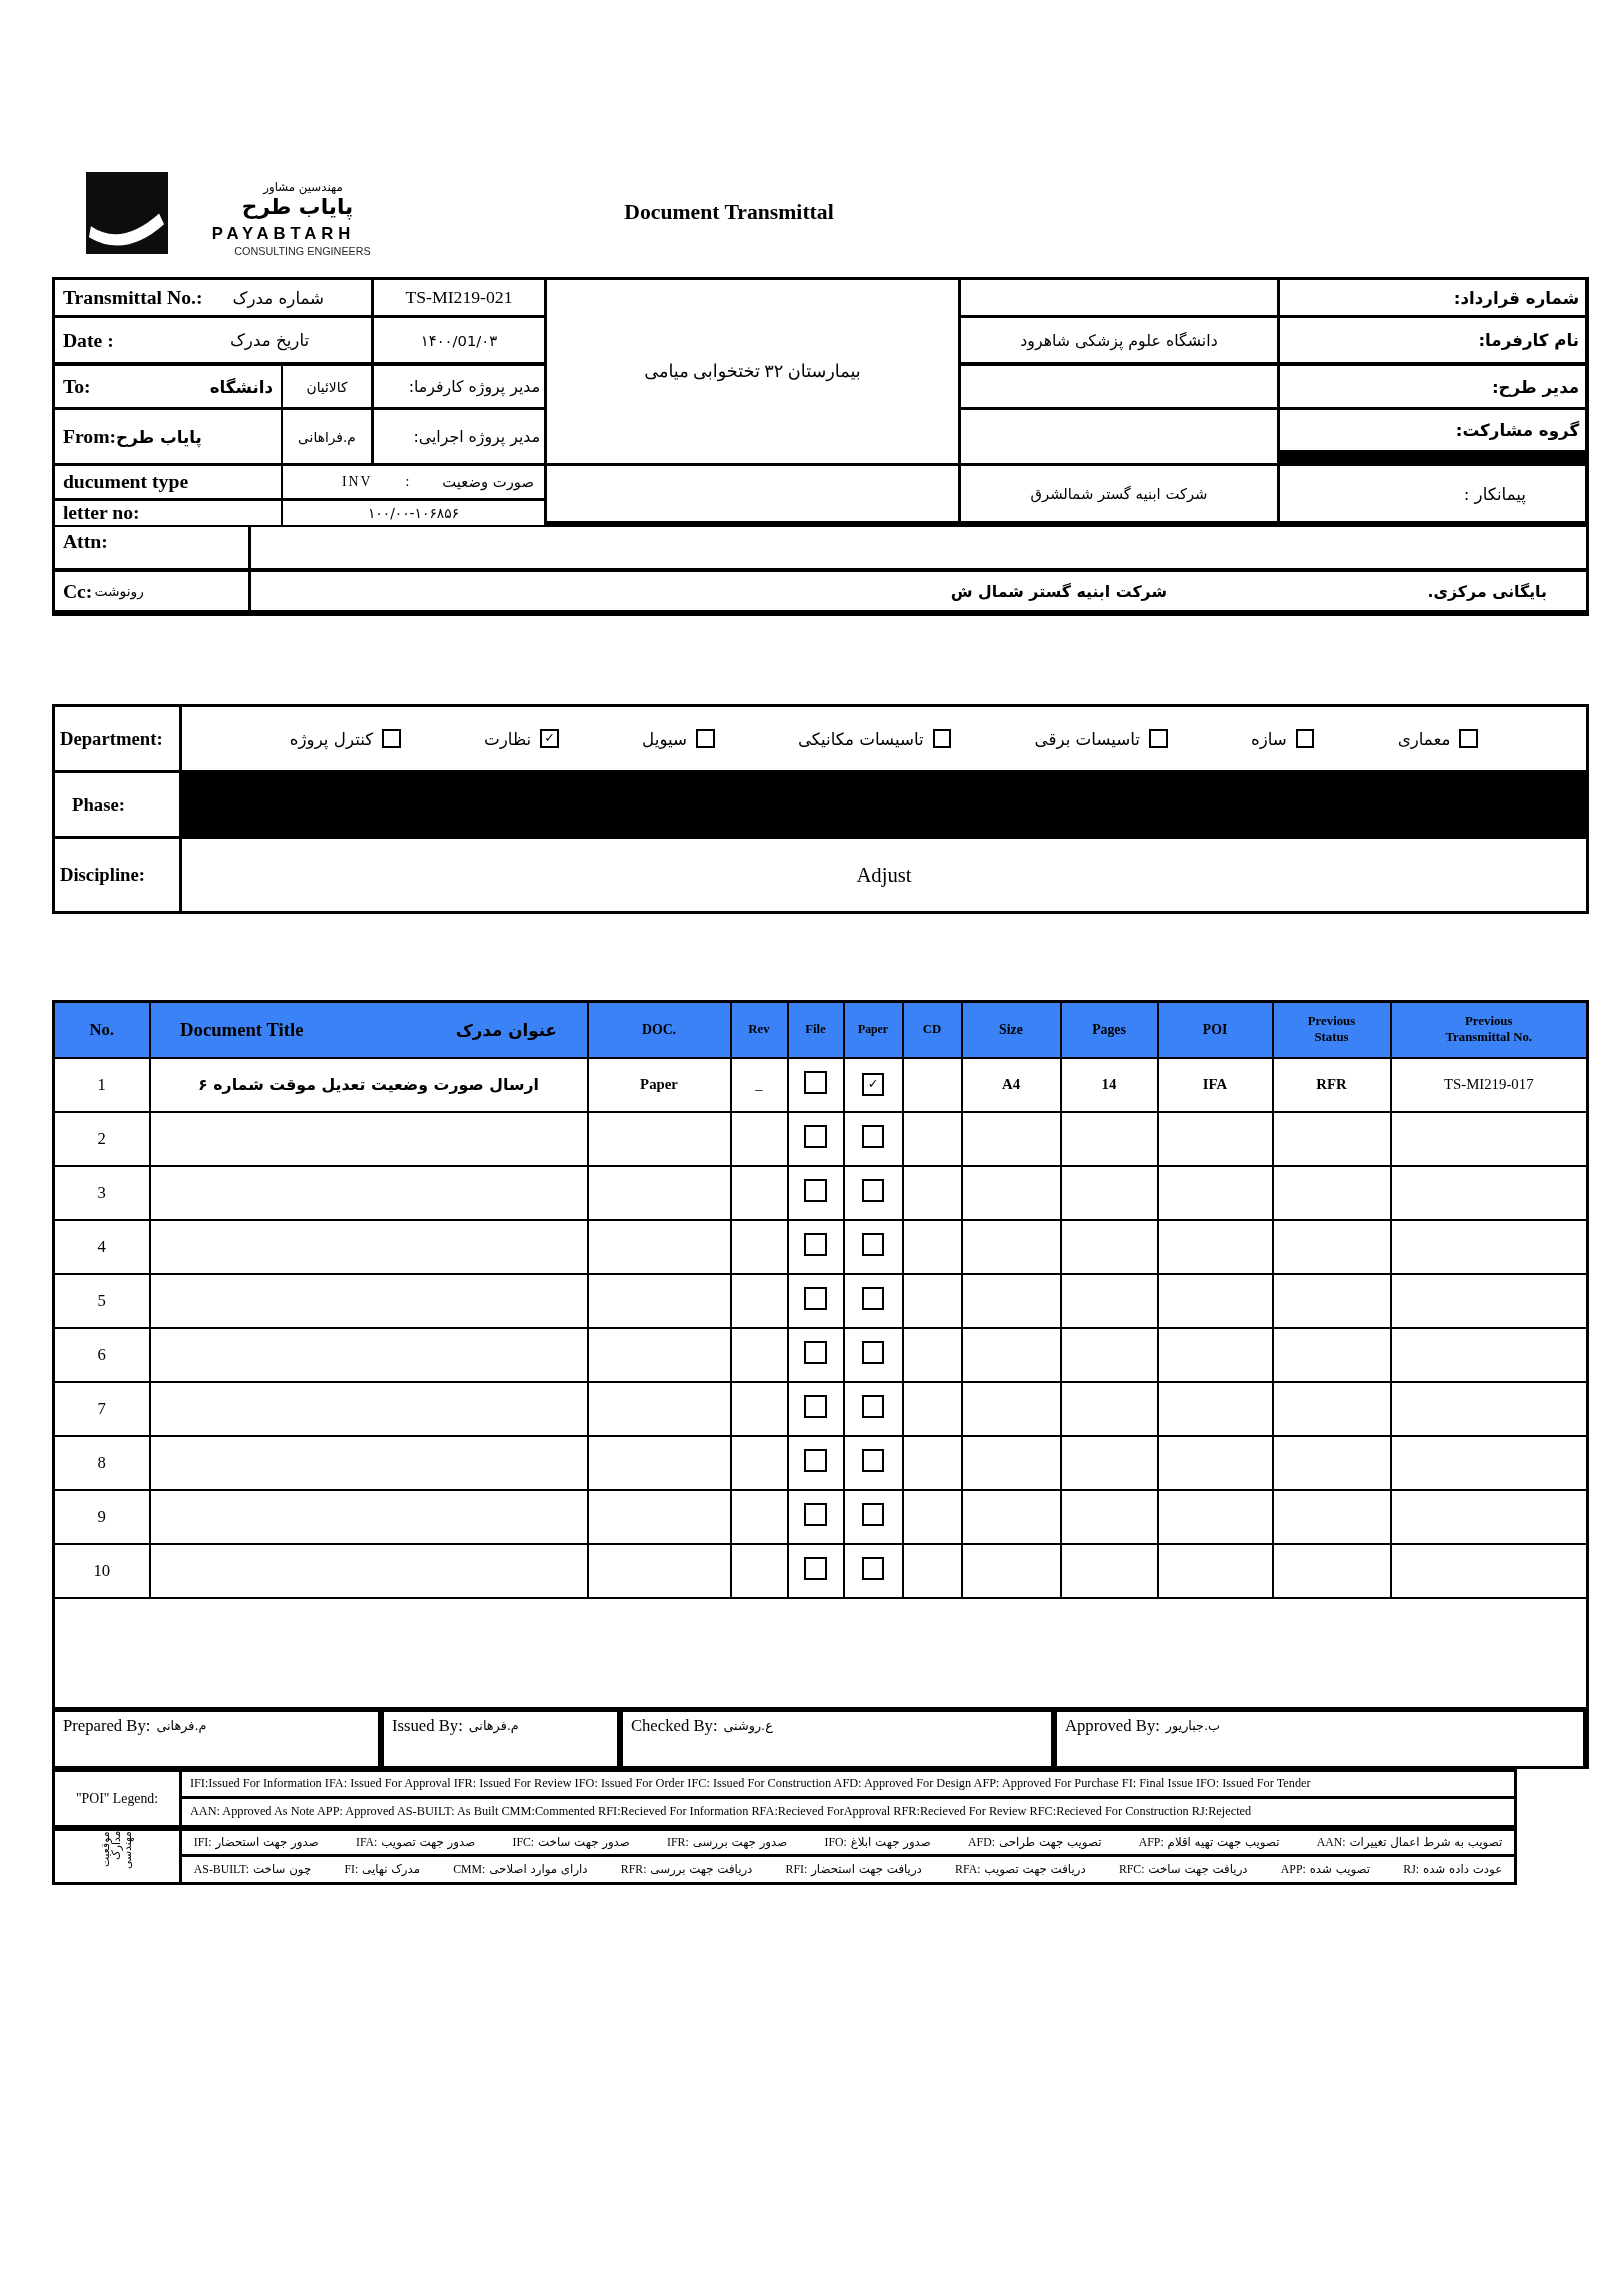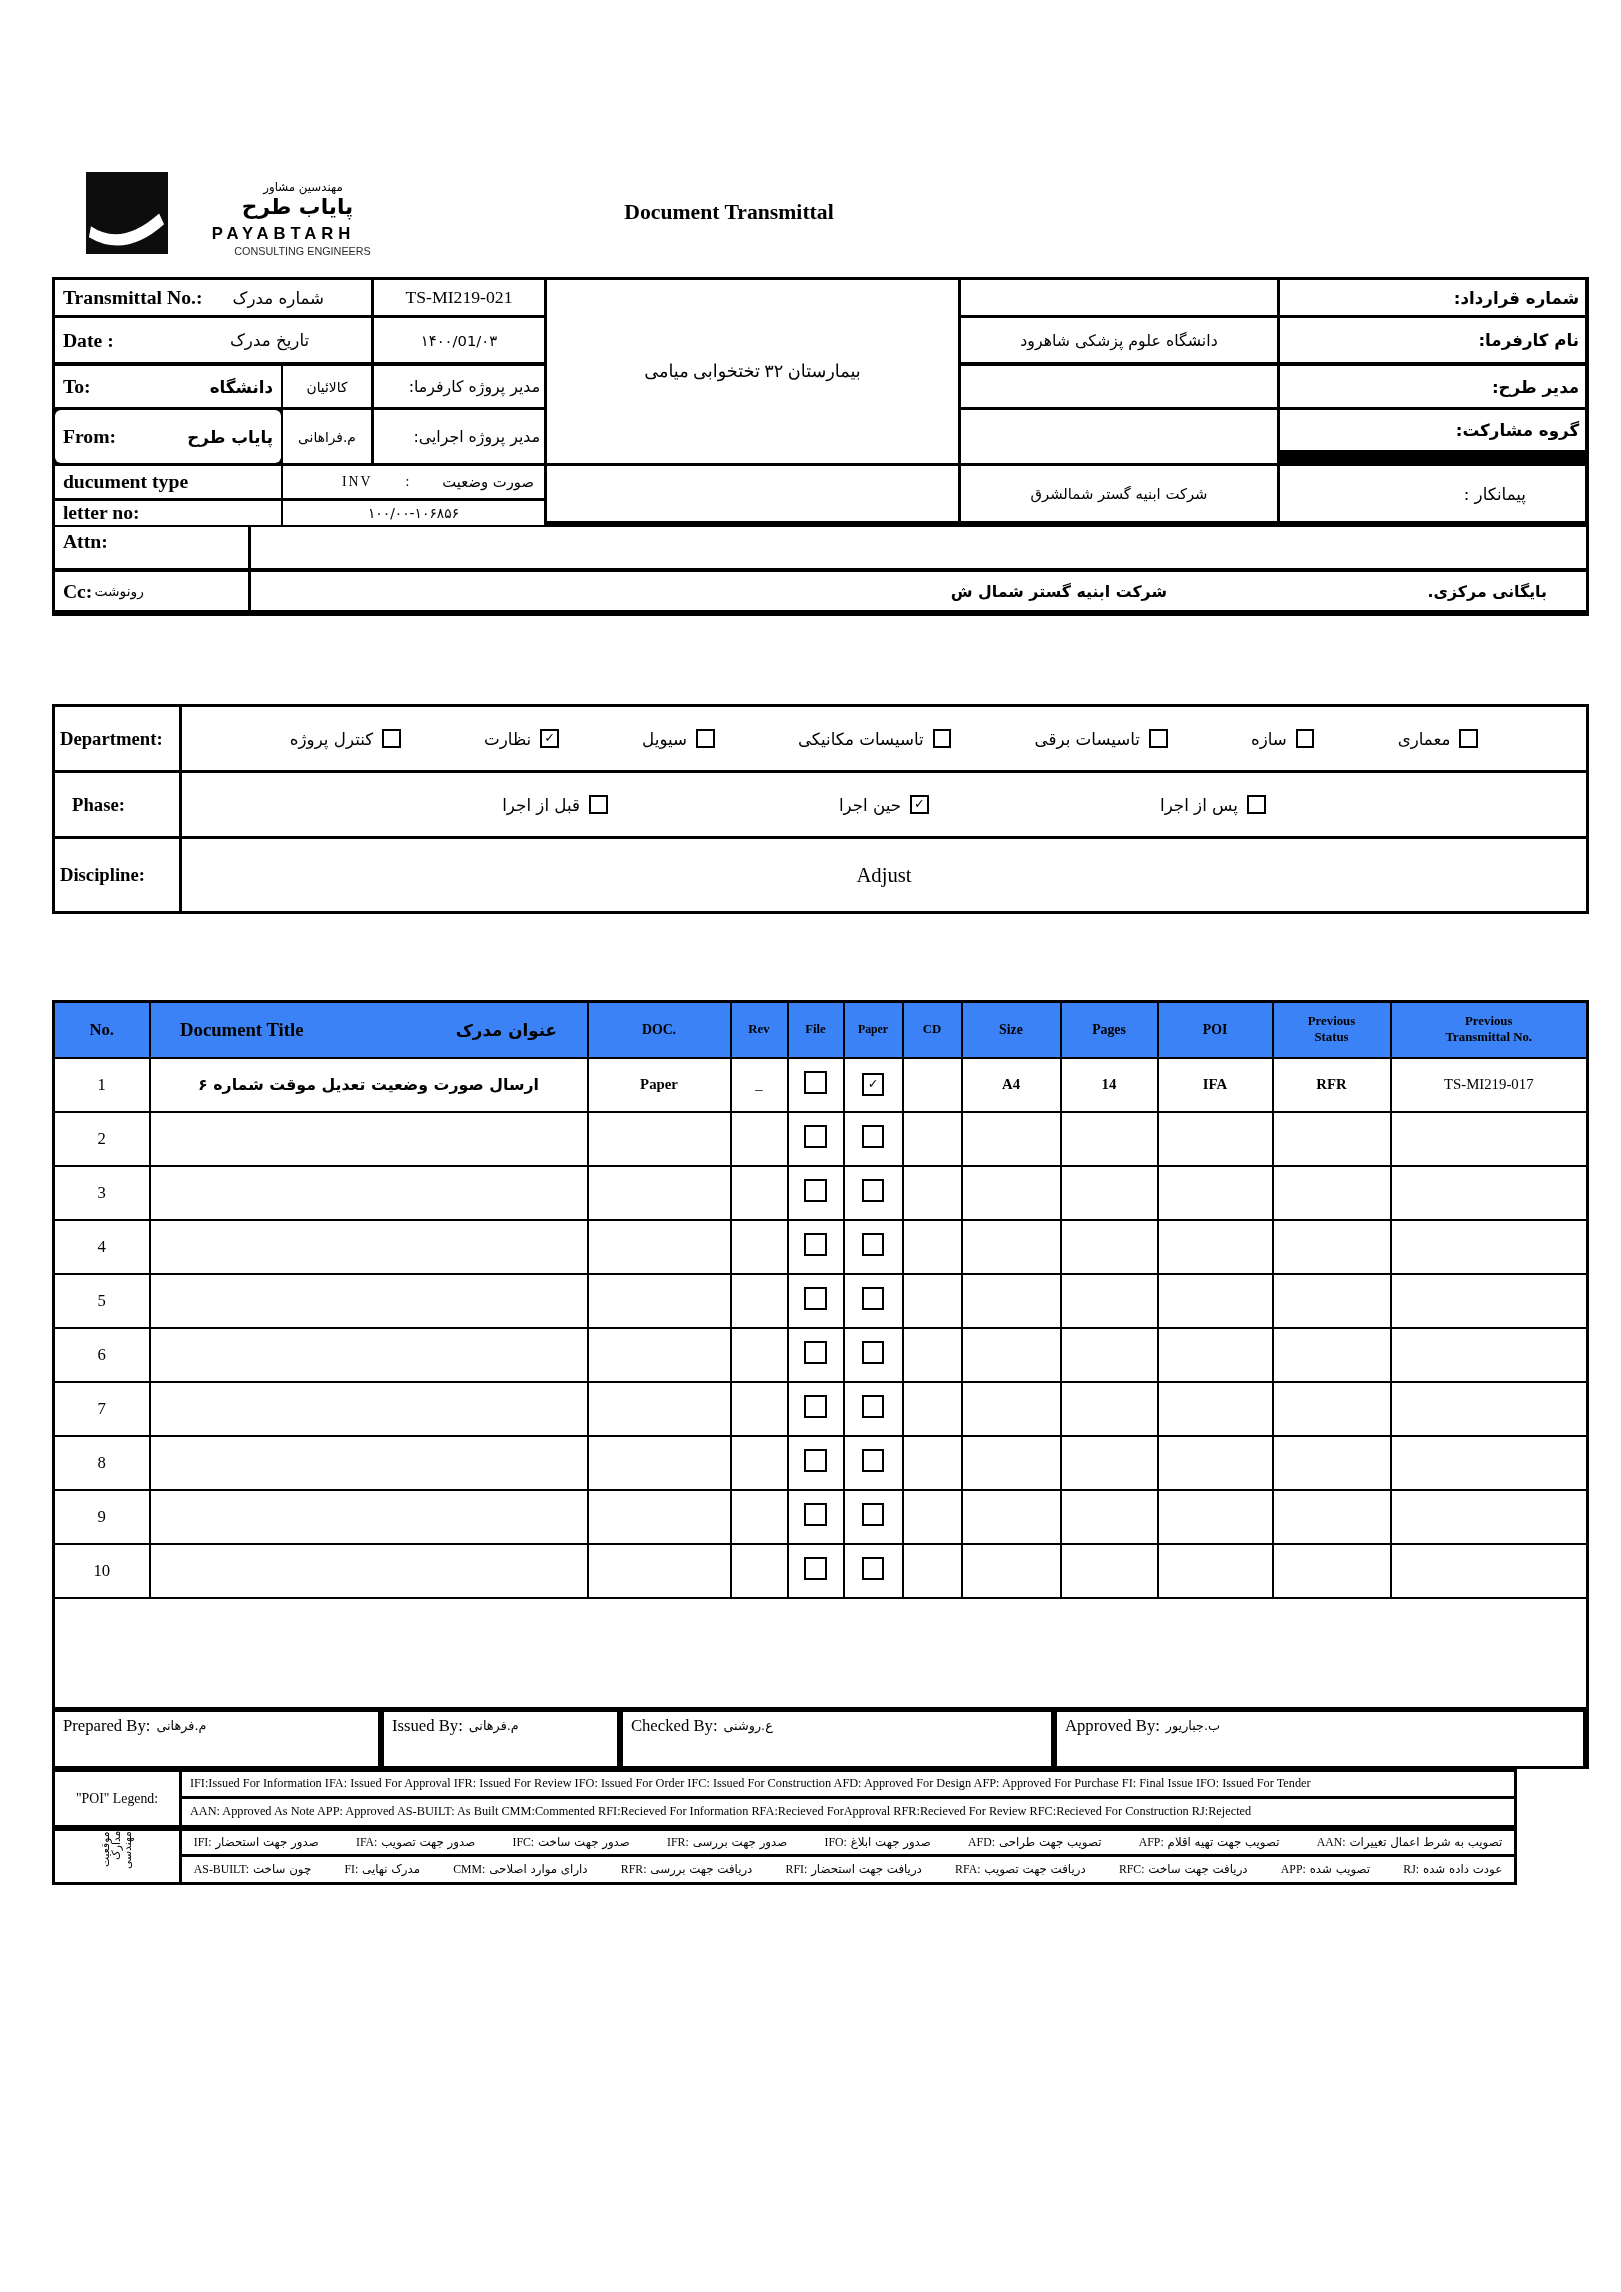--- a/index.html
+++ b/index.html
@@ -88,21 +88,21 @@
       <span class="fa" dir="rtl" style="font-size:13.8px;">کالائیان</span>
     </div>
     <div class="cell" style="left:322px;top:89px;width:170px;height:41px;justify-content:flex-end;padding:0 3.9px;">
       <span class="fa" dir="rtl" style="font-size:15.8px;">مدیر پروژه کارفرما:</span>
     </div>
     <div class="cell" style="left:909px;top:89px;width:316px;height:41px;"></div>
     <div class="cell" style="left:1228px;top:89px;width:305px;height:41px;justify-content:flex-end;padding:0 5.9px;">
       <span class="fa b" dir="rtl" style="font-size:16.7px;">مدیر طرح:</span>
     </div>
 
-    <div class="cell" style="left:3px;top:133px;width:226px;height:53px;padding:0 7.9px;justify-content:space-between;border-radius:6px;">
+    <div class="cell" style="left:3px;top:133px;width:226px;height:53px;padding:0 7.9px;">
       <span class="b" style="font-size:19.7px;">From:</span>
       <span class="fa b" dir="rtl" style="font-size:16.7px;">پایاب طرح</span>
     </div>
     <div class="cell" style="left:231px;top:133px;width:88px;height:53px;justify-content:center;">
       <span class="fa" dir="rtl" style="font-size:13.8px;">م.فراهانی</span>
     </div>
     <div class="cell" style="left:322px;top:133px;width:170px;height:53px;justify-content:flex-end;padding:0 3.9px;">
       <span class="fa" dir="rtl" style="font-size:15.8px;">مدیر پروژه اجرایی:</span>
     </div>
     <div class="cell" style="left:909px;top:133px;width:316px;height:53px;"></div>
@@ -177,34 +177,20 @@
         <span class="fa" dir="rtl">سازه</span>
         <span class="cb"></span>
       </span>
       <span class="ckitem">
         <span class="fa" dir="rtl">معماری</span>
         <span class="cb"></span>
       </span>
     </div>
     <div class="cell" style="left:3px;top:69px;width:124px;height:63px;padding:0 17px;">
       <span class="b" style="font-size:18.7px;">Phase:</span>
-    </div>
-    <div class="cell" style="left:130px;top:69px;width:1404px;height:63px;justify-content:space-evenly;padding:0 89px;">
-      <span class="ckitem">
-        <span class="fa" dir="rtl">قبل از اجرا</span>
-        <span class="cb"></span>
-      </span>
-      <span class="ckitem">
-        <span class="fa" dir="rtl">حین اجرا</span>
-        <span class="cb on"></span>
-      </span>
-      <span class="ckitem">
-        <span class="fa" dir="rtl">پس از اجرا</span>
-        <span class="cb"></span>
-      </span>
     </div>
     <div class="cell" style="left:3px;top:135px;width:124px;height:72px;padding:0 4.9px;">
       <span class="b" style="font-size:18.7px;">Discipline:</span>
     </div>
     <div class="cell" style="left:130px;top:135px;width:1404px;height:72px;justify-content:center;">
       <span style="font-size:20.7px;">Adjust</span>
     </div>
   </div>
 
   <table class="doc abs" style="left:52px;top:1000px;">

